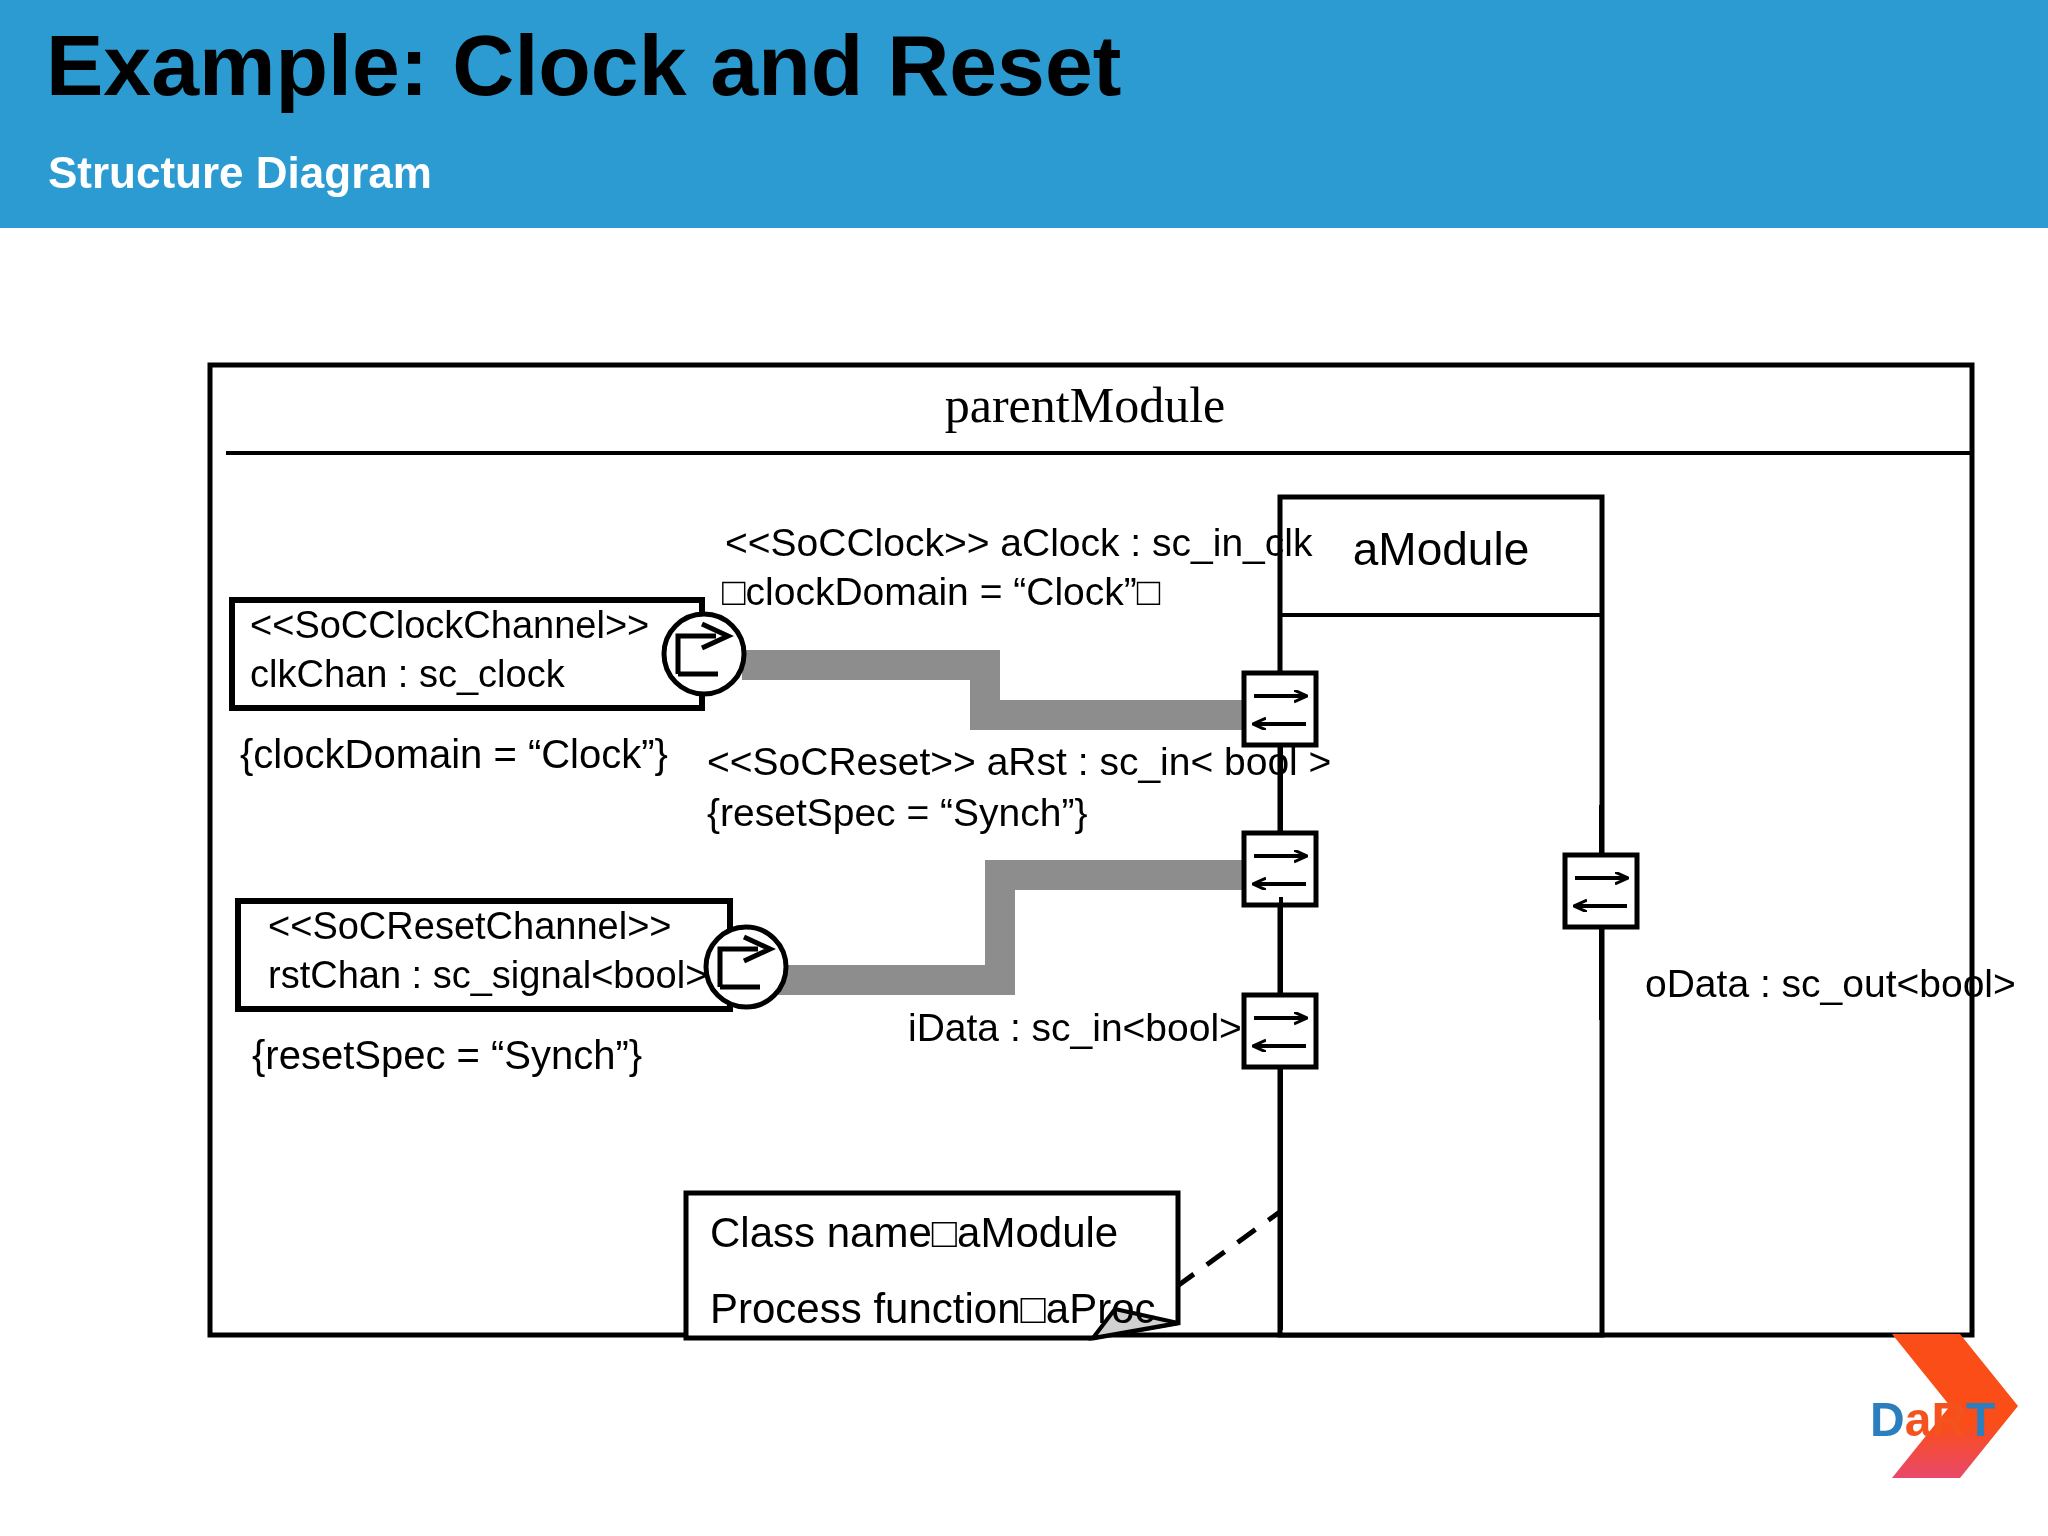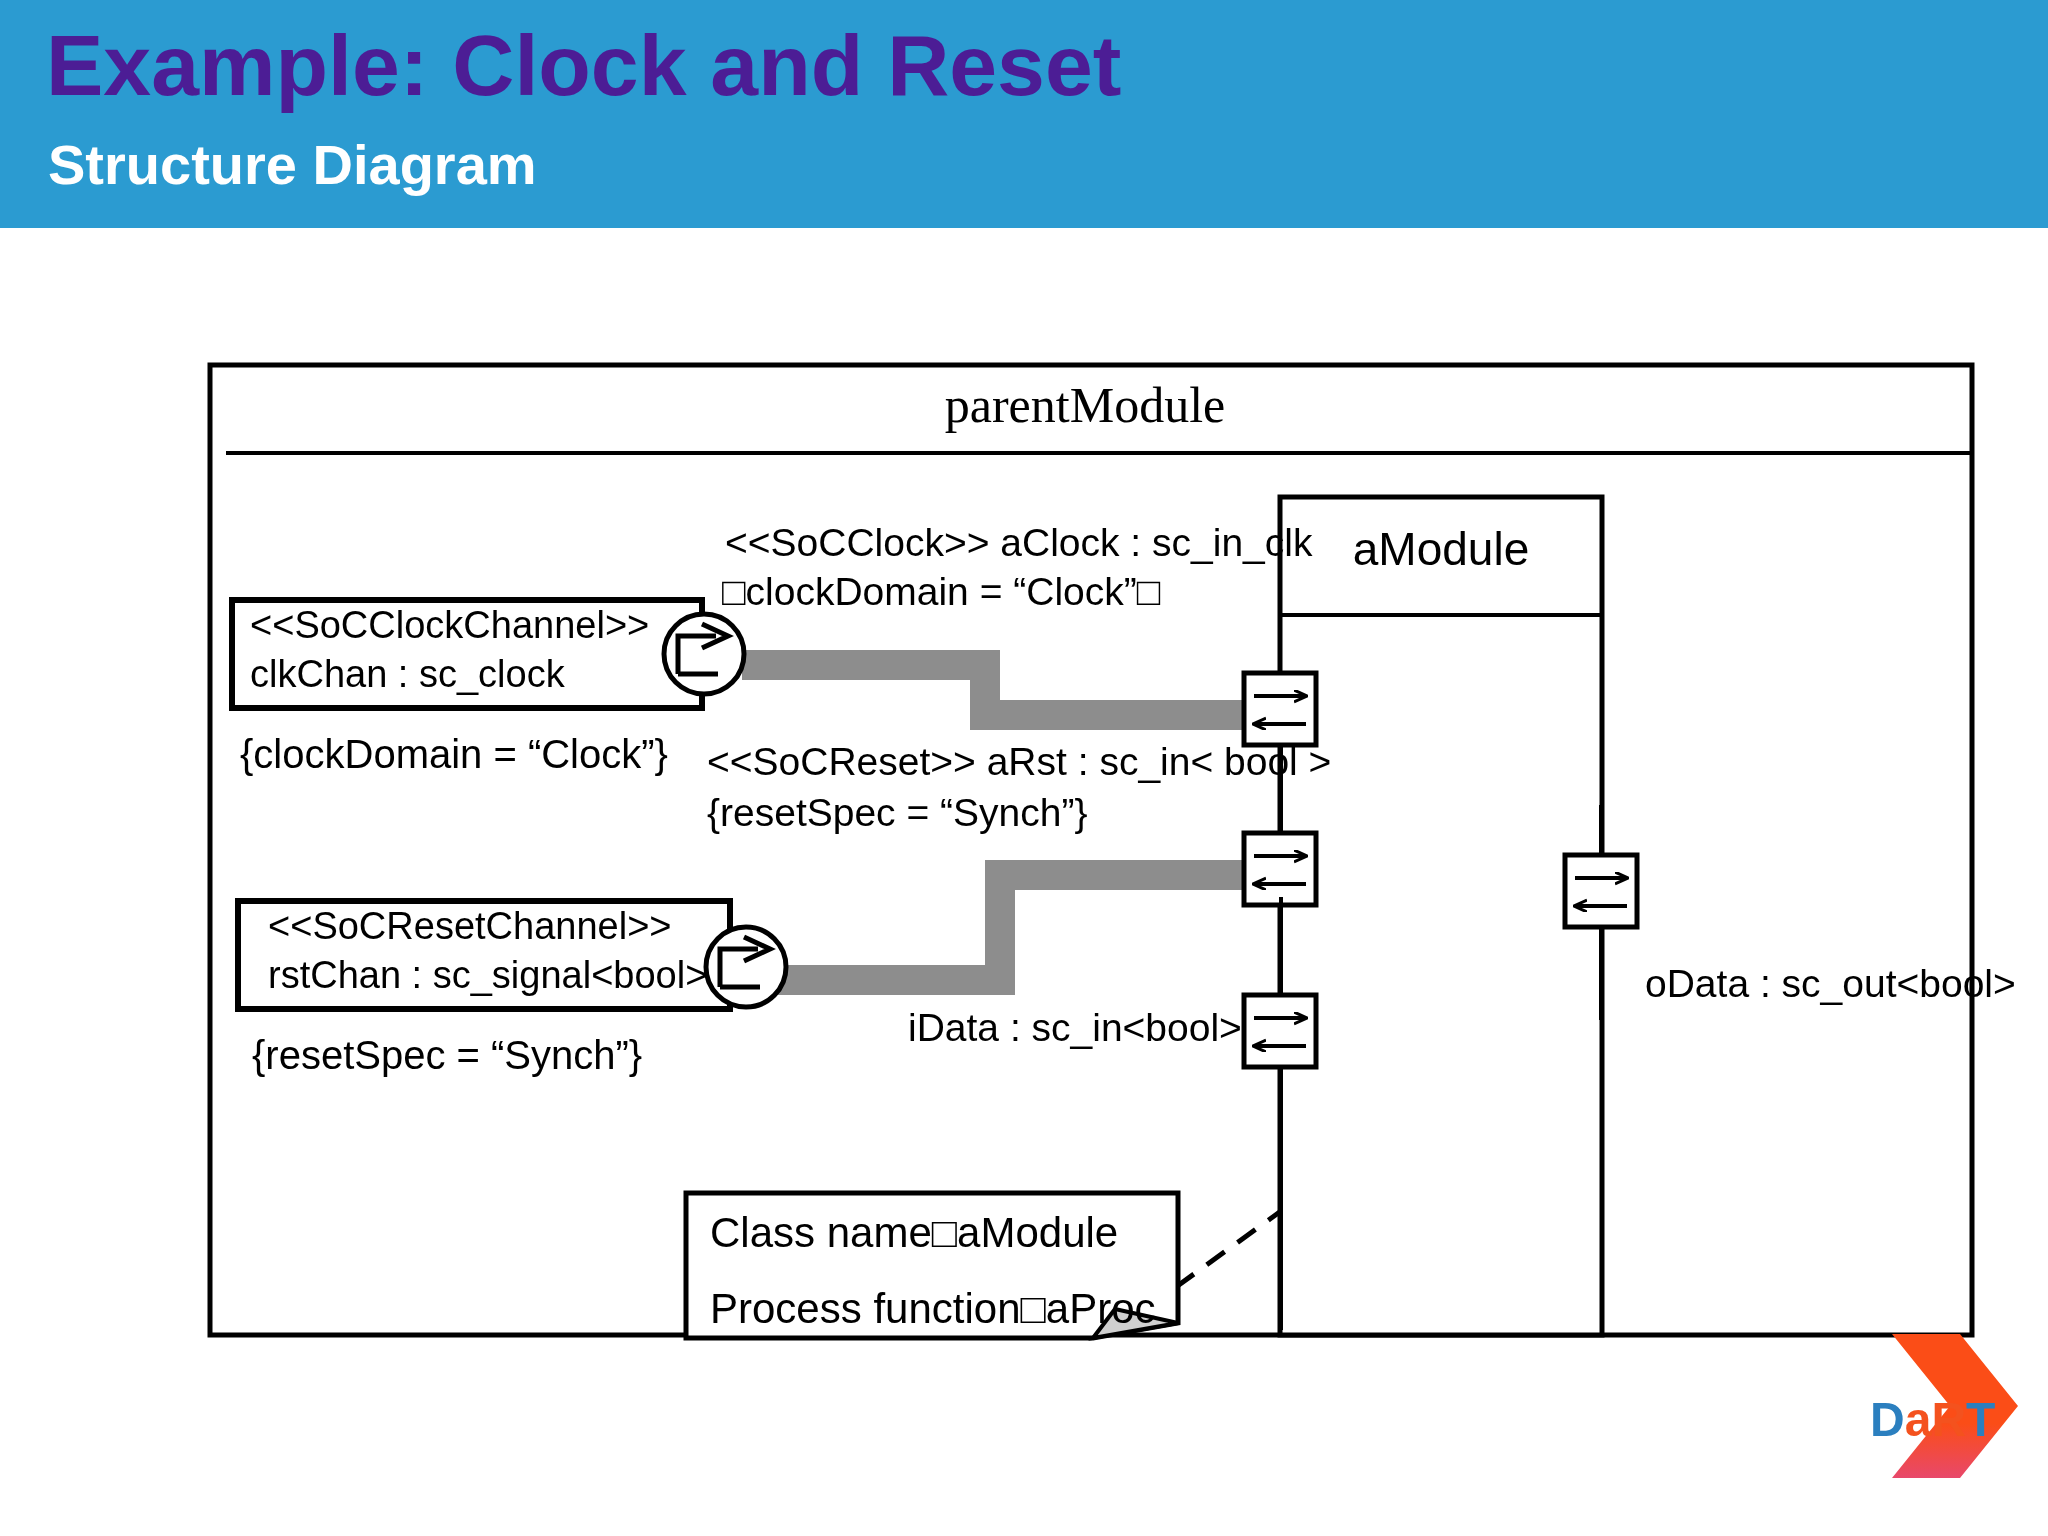--- a/index.html
+++ b/index.html
@@ -22,30 +22,30 @@
     width: 2048px;
     height: 228px;
     background: #2b9bd1;
   }
   #slide-title {
     position: absolute;
     left: 46px;
     top: 20px;
     font-size: 86px;
     font-weight: bold;
-    color: #4c1d95;
+    color: #000000;
     letter-spacing: 0px;
     line-height: 1.05;
     white-space: nowrap;
   }
   #slide-subtitle {
     position: absolute;
     left: 48px;
-    top: 132px;
-    font-size: 56px;
+    top: 148px;
+    font-size: 44px;
     font-weight: bold;
     color: #ffffff;
     white-space: nowrap;
   }
 
   
   #diagram-canvas {
     position: absolute;
     left: 0;
     top: 228px;

